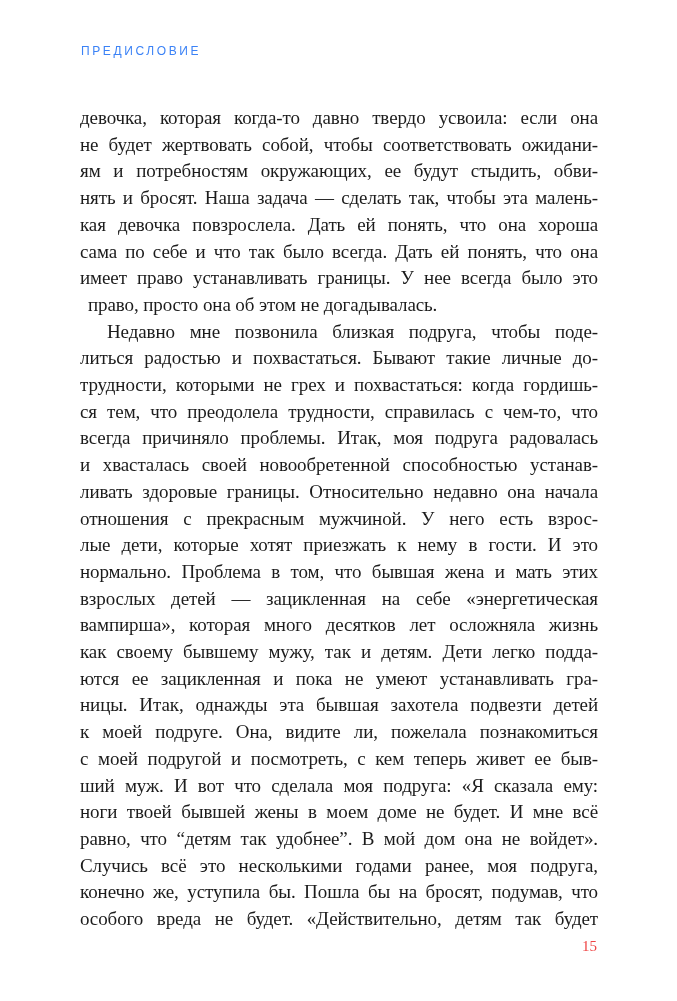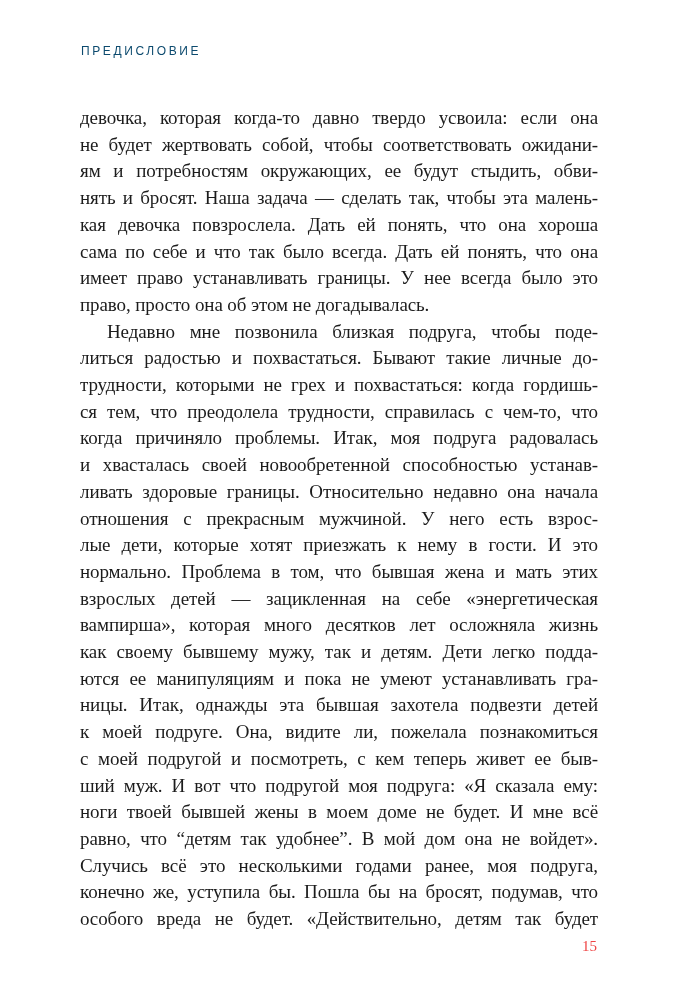--- a/index.html
+++ b/index.html
@@ -17,38 +17,39 @@
     overflow: hidden;
   }
   .running-header {
     position: absolute;
     left: 81px;
     top: 44px;
     font-family: "Liberation Sans", sans-serif;
     font-size: 12px;
     font-weight: 400;
     letter-spacing: 2.6px;
-    color: #0c4a6e;
+    color: #3b82f6;
   }
   .text-block {
     position: absolute;
     left: 80px;
     top: 105px;
     width: 518px;
     font-size: 19px;
     line-height: 26.7px;
     letter-spacing: -0.1px;
   }
   .line {
     text-align: justify;
     text-align-last: justify;
     white-space: normal;
   }
   .line.para-end {
     text-align-last: left;
+    margin-left: 8px;
   }
   .line.indent {
     text-indent: 27px;
   }
   .page-number {
     position: absolute;
     right: 80px;
     bottom: 46px;
     font-size: 15px;
     color: #ef4444;
@@ -66,34 +67,34 @@
       <div class="line">ям и потребностям окружающих, ее будут стыдить, обви-</div>
       <div class="line">нять и бросят. Наша задача — сделать так, чтобы эта малень-</div>
       <div class="line">кая девочка повзрослела. Дать ей понять, что она хороша</div>
       <div class="line">сама по себе и что так было всегда. Дать ей понять, что она</div>
       <div class="line">имеет право устанавливать границы. У нее всегда было это</div>
       <div class="line para-end">право, просто она об этом не догадывалась.</div>
       <div class="line indent">Недавно мне позвонила близкая подруга, чтобы поде-</div>
       <div class="line">литься радостью и похвастаться. Бывают такие личные до-</div>
       <div class="line">трудности, которыми не грех и похвастаться: когда гордишь-</div>
       <div class="line">ся тем, что преодолела трудности, справилась с чем-то, что</div>
-      <div class="line">когда причиняло проблемы. Итак, моя подруга радовалась</div>
+      <div class="line">всегда причиняло проблемы. Итак, моя подруга радовалась</div>
       <div class="line">и хвасталась своей новообретенной способностью устанав-</div>
       <div class="line">ливать здоровые границы. Относительно недавно она начала</div>
       <div class="line">отношения с прекрасным мужчиной. У него есть взрос-</div>
       <div class="line">лые дети, которые хотят приезжать к нему в гости. И это</div>
       <div class="line">нормально. Проблема в том, что бывшая жена и мать этих</div>
       <div class="line">взрослых детей — зацикленная на себе «энергетическая</div>
       <div class="line">вампирша», которая много десятков лет осложняла жизнь</div>
       <div class="line">как своему бывшему мужу, так и детям. Дети легко подда-</div>
-      <div class="line">ются ее манипуляциям и пока не умеют устанавливать гра-</div>
+      <div class="line">ются ее зацикленная и пока не умеют устанавливать гра-</div>
       <div class="line">ницы. Итак, однажды эта бывшая захотела подвезти детей</div>
       <div class="line">к моей подруге. Она, видите ли, пожелала познакомиться</div>
       <div class="line">с моей подругой и посмотреть, с кем теперь живет ее быв-</div>
-      <div class="line">ший муж. И вот что подругой моя подруга: «Я сказала ему:</div>
+      <div class="line">ший муж. И вот что сделала моя подруга: «Я сказала ему:</div>
       <div class="line">ноги твоей бывшей жены в моем доме не будет. И мне всё</div>
       <div class="line">равно, что “детям так удобнее”. В мой дом она не войдет».</div>
       <div class="line">Случись всё это несколькими годами ранее, моя подруга,</div>
       <div class="line">конечно же, уступила бы. Пошла бы на бросят, подумав, что</div>
       <div class="line">особого вреда не будет. «Действительно, детям так будет</div>
     </div>
 
   <div class="page-number">15</div>
 </div>
 

